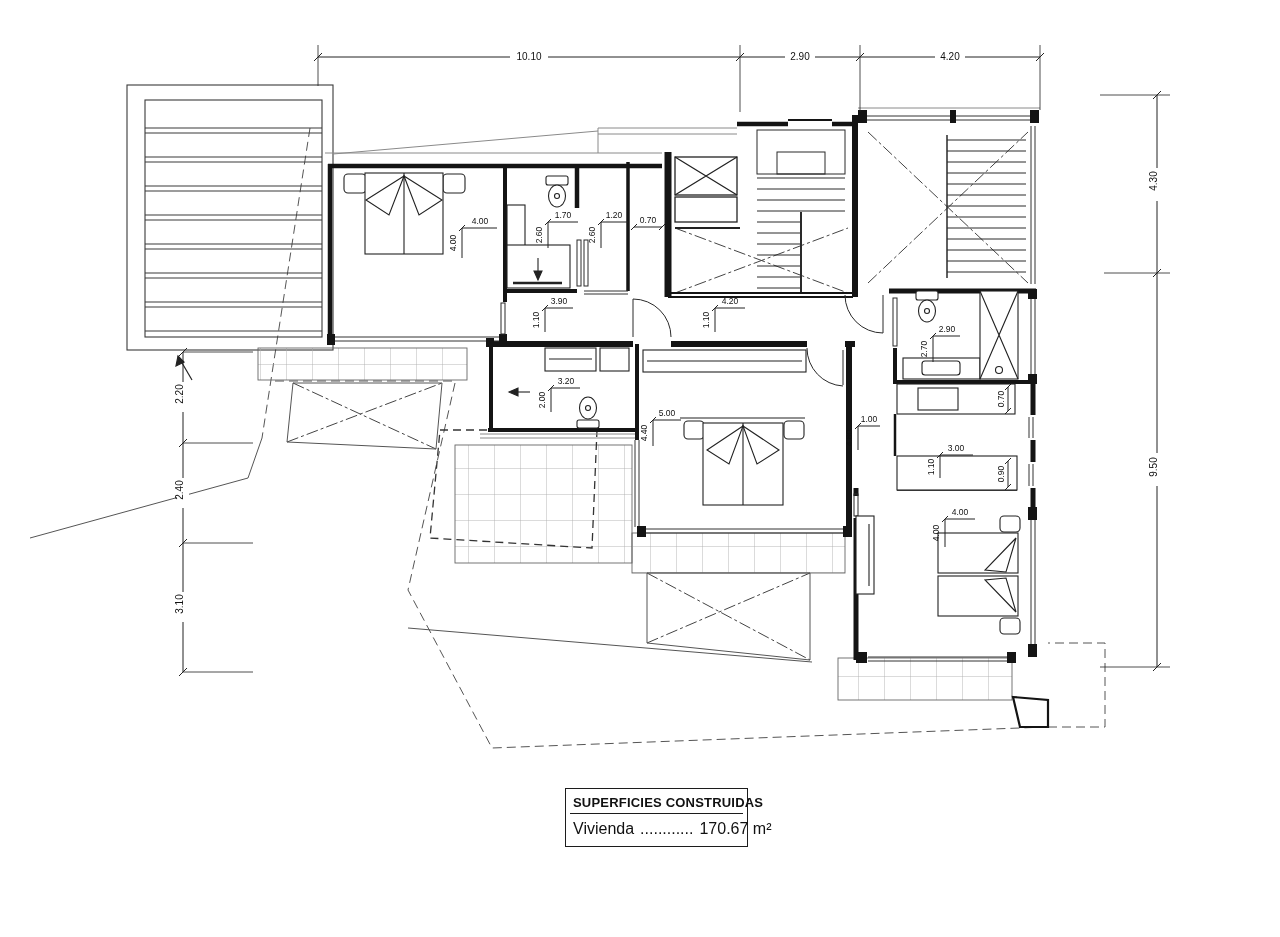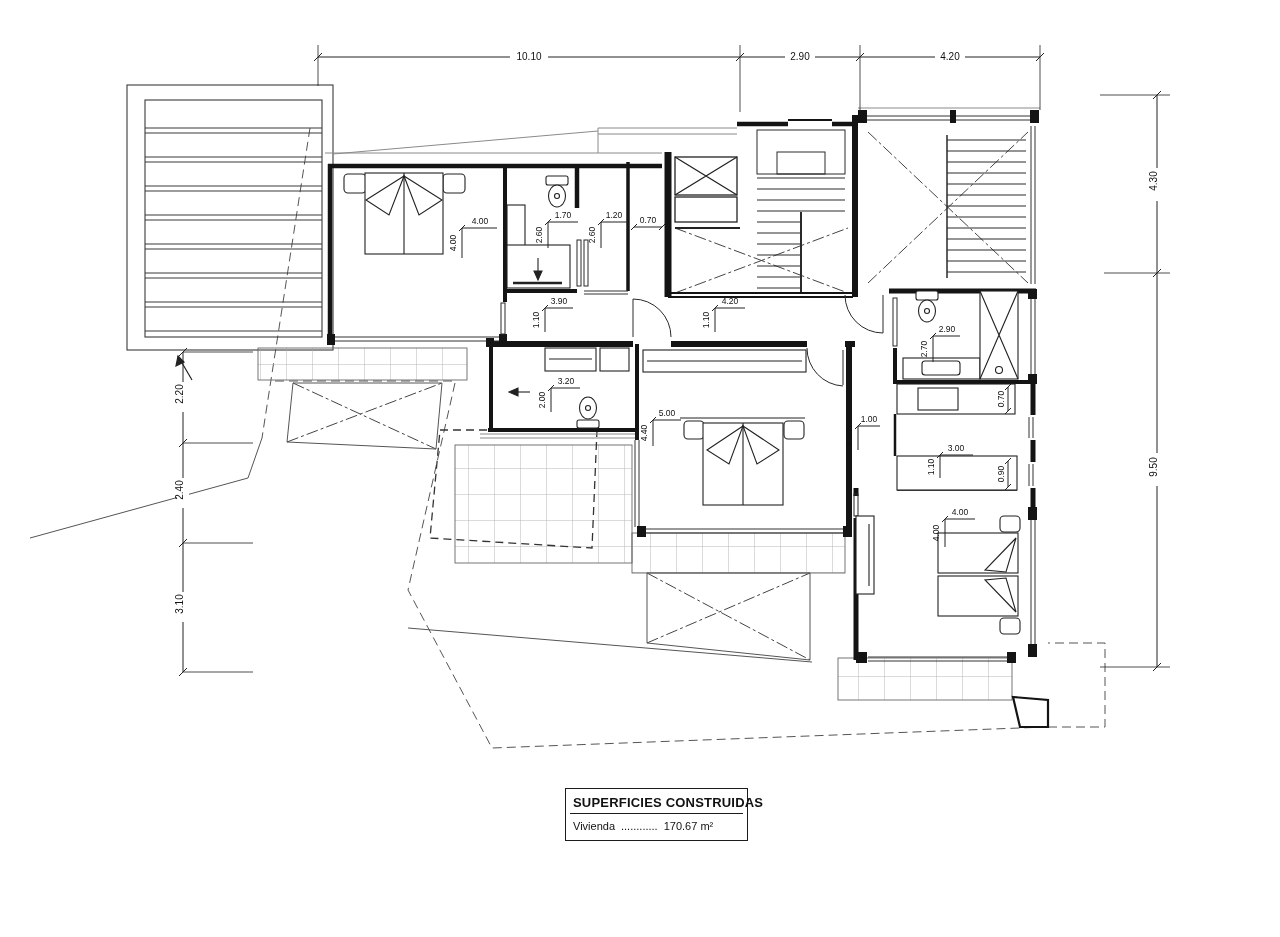--- a/index.html
+++ b/index.html
@@ -13,21 +13,21 @@
     position:absolute;left:565px;top:788px;width:183px;
     border:1.6px solid #1c1c1c;background:#fff;padding:3px 4px 6px 4px;box-sizing:border-box;
   }
   #title-block .tb-head{
     border:1.4px solid #1c1c1c;border-left:none;border-right:none;border-top:none;
     font-weight:bold;font-size:13px;letter-spacing:.2px;color:#111;
     padding:3px 3px 3px 3px;white-space:nowrap;
   }
   #title-block .tb-row{
     display:flex;align-items:baseline;gap:6px;
-    font-size:11px;color:#111;padding:6px 3px 2px 3px;white-space:nowrap;
+    font-size:16px;color:#111;padding:6px 3px 2px 3px;white-space:nowrap;
   }
 </style>
 </head>
 <body>
 
 <div id="plan-wrap">
 <svg width="1280" height="937" viewBox="0 0 1280 937">
   <defs>
     <pattern id="tileP" width="26" height="26" patternUnits="userSpaceOnUse">
       <path d="M26 0 H0 V26" fill="none" stroke="#b0b0b0" stroke-width="0.9"></path>

